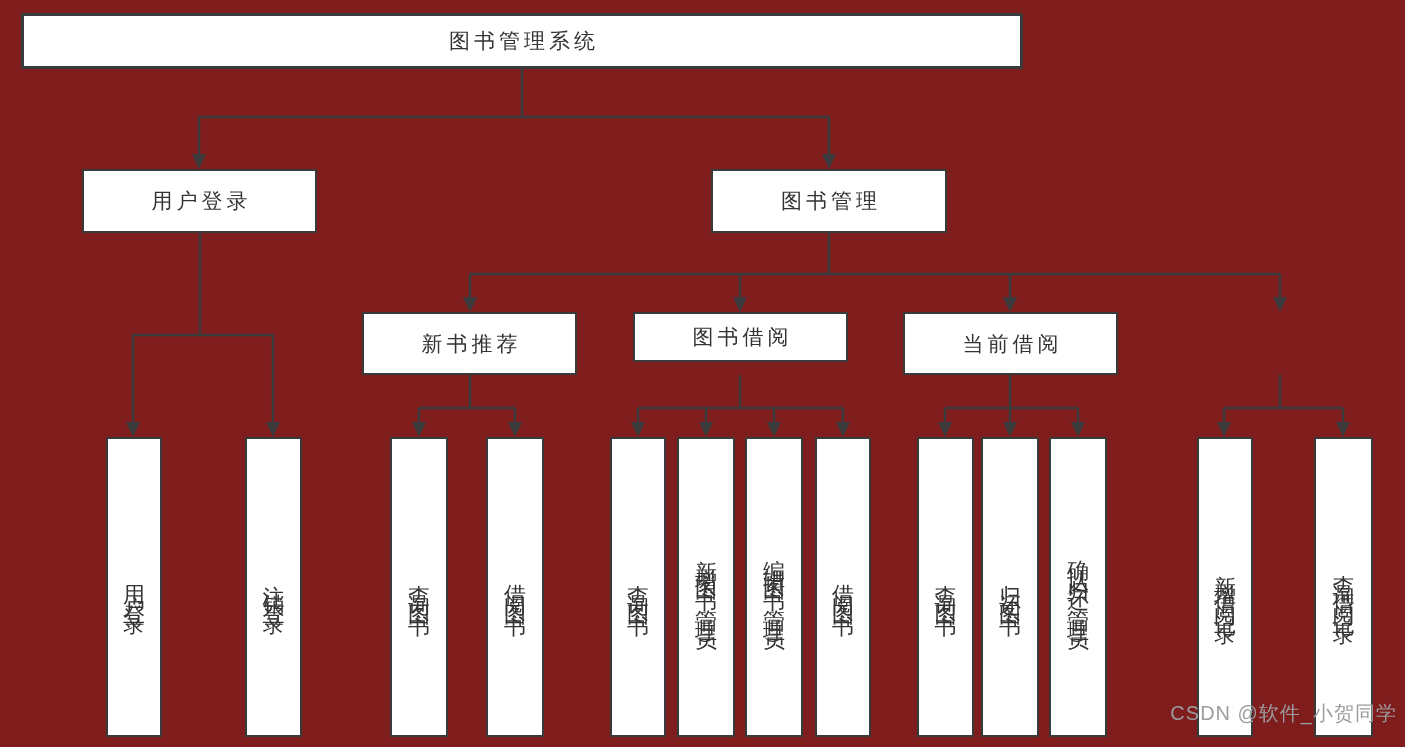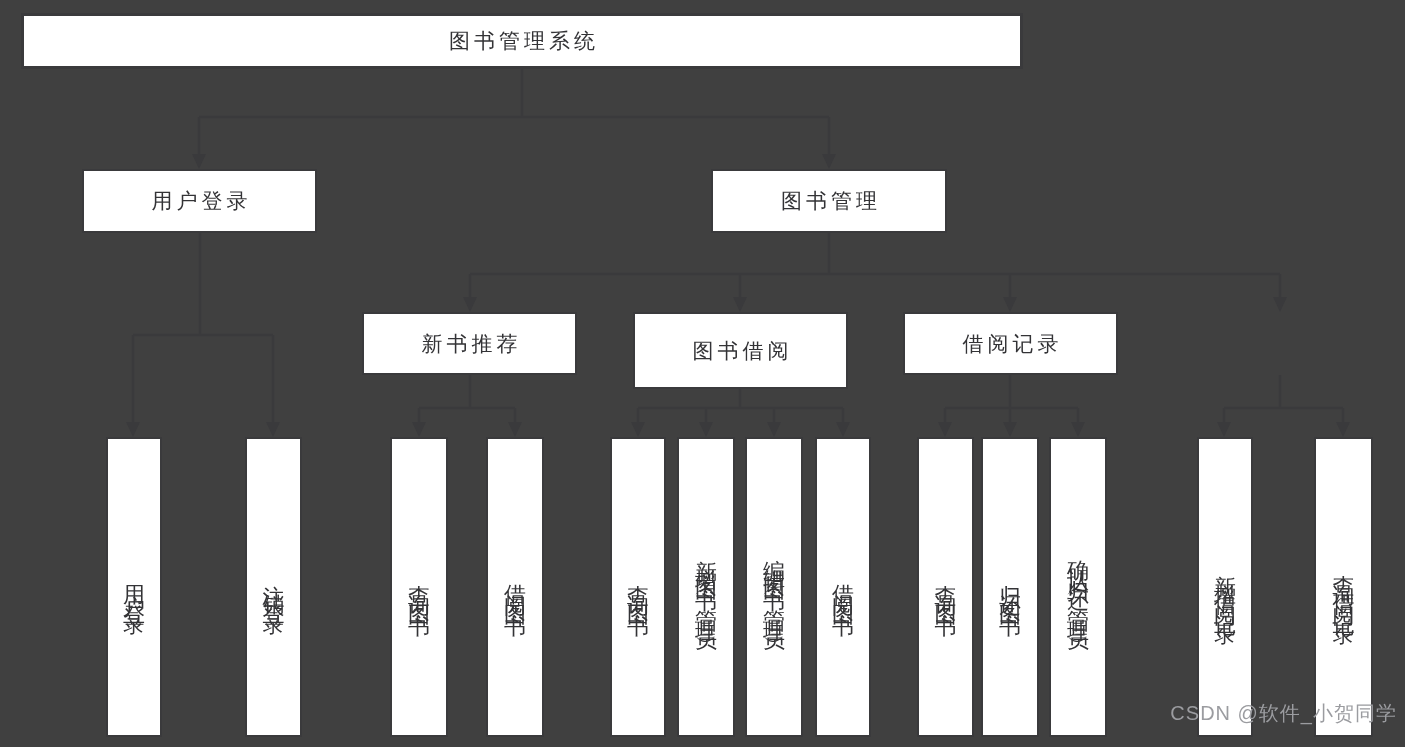--- a/index.html
+++ b/index.html
@@ -5,21 +5,21 @@
   html, body {
     margin: 0;
     padding: 0;
     background: #ffffff;
     font-family: "Liberation Sans", sans-serif;
   }
   .stage {
     position: relative;
     width: 1405px;
     height: 747px;
-    background: #404040;
+    background: #7f1d1d;
     overflow: hidden;
   }
   .connectors {
     position: absolute;
     left: 0;
     top: 0;
     pointer-events: none;
   }
   .box {
     position: absolute;
@@ -97,25 +97,25 @@
   <div class="box" style="left:82px; top:169px; width:235px; height:64px;">
     <span class="hlabel">用户登录</span>
   </div>
   <div class="box" style="left:362px; top:312px; width:215px; height:63px;">
     <span class="hlabel">新书推荐</span>
   </div>
 
   <div class="box" style="left:711px; top:169px; width:236px; height:64px;">
     <span class="hlabel">图书管理</span>
   </div>
-  <div class="box" style="left:633px; top:312px; width:215px; height:77px;">
+  <div class="box" style="left:633px; top:312px; width:215px; height:50px;">
     <span class="hlabel">图书借阅</span>
   </div>
   <div class="box" style="left:903px; top:312px; width:215px; height:63px;">
-    <span class="hlabel">借阅记录</span>
+    <span class="hlabel">当前借阅</span>
   </div>
 
   <div class="box" style="left:106px; top:437px; width:56px; height:300px;">
     <span class="vtext">用户登录</span>
   </div>
   <div class="box" style="left:245px; top:437px; width:57px; height:300px;">
     <span class="vtext">注销登录</span>
   </div>
 
   <div class="box" style="left:390px; top:437px; width:58px; height:300px;">

